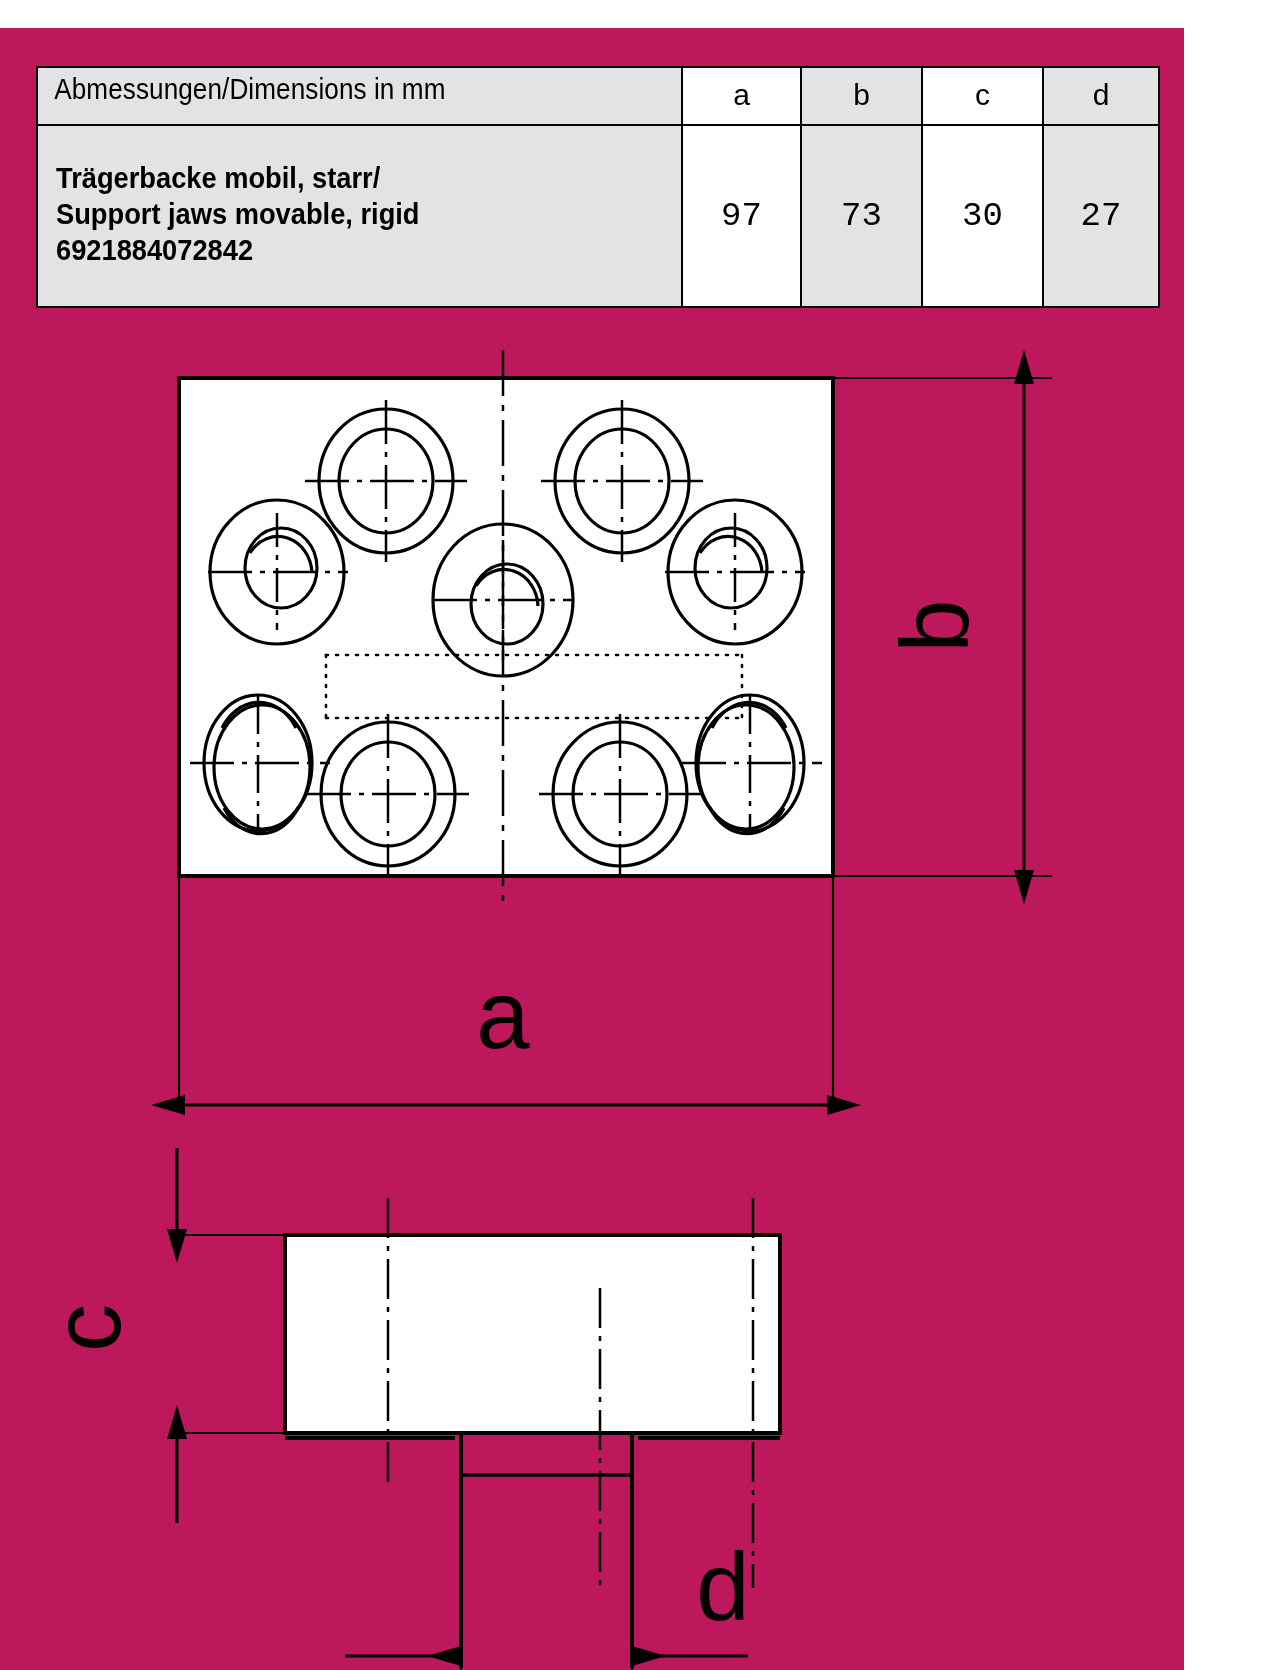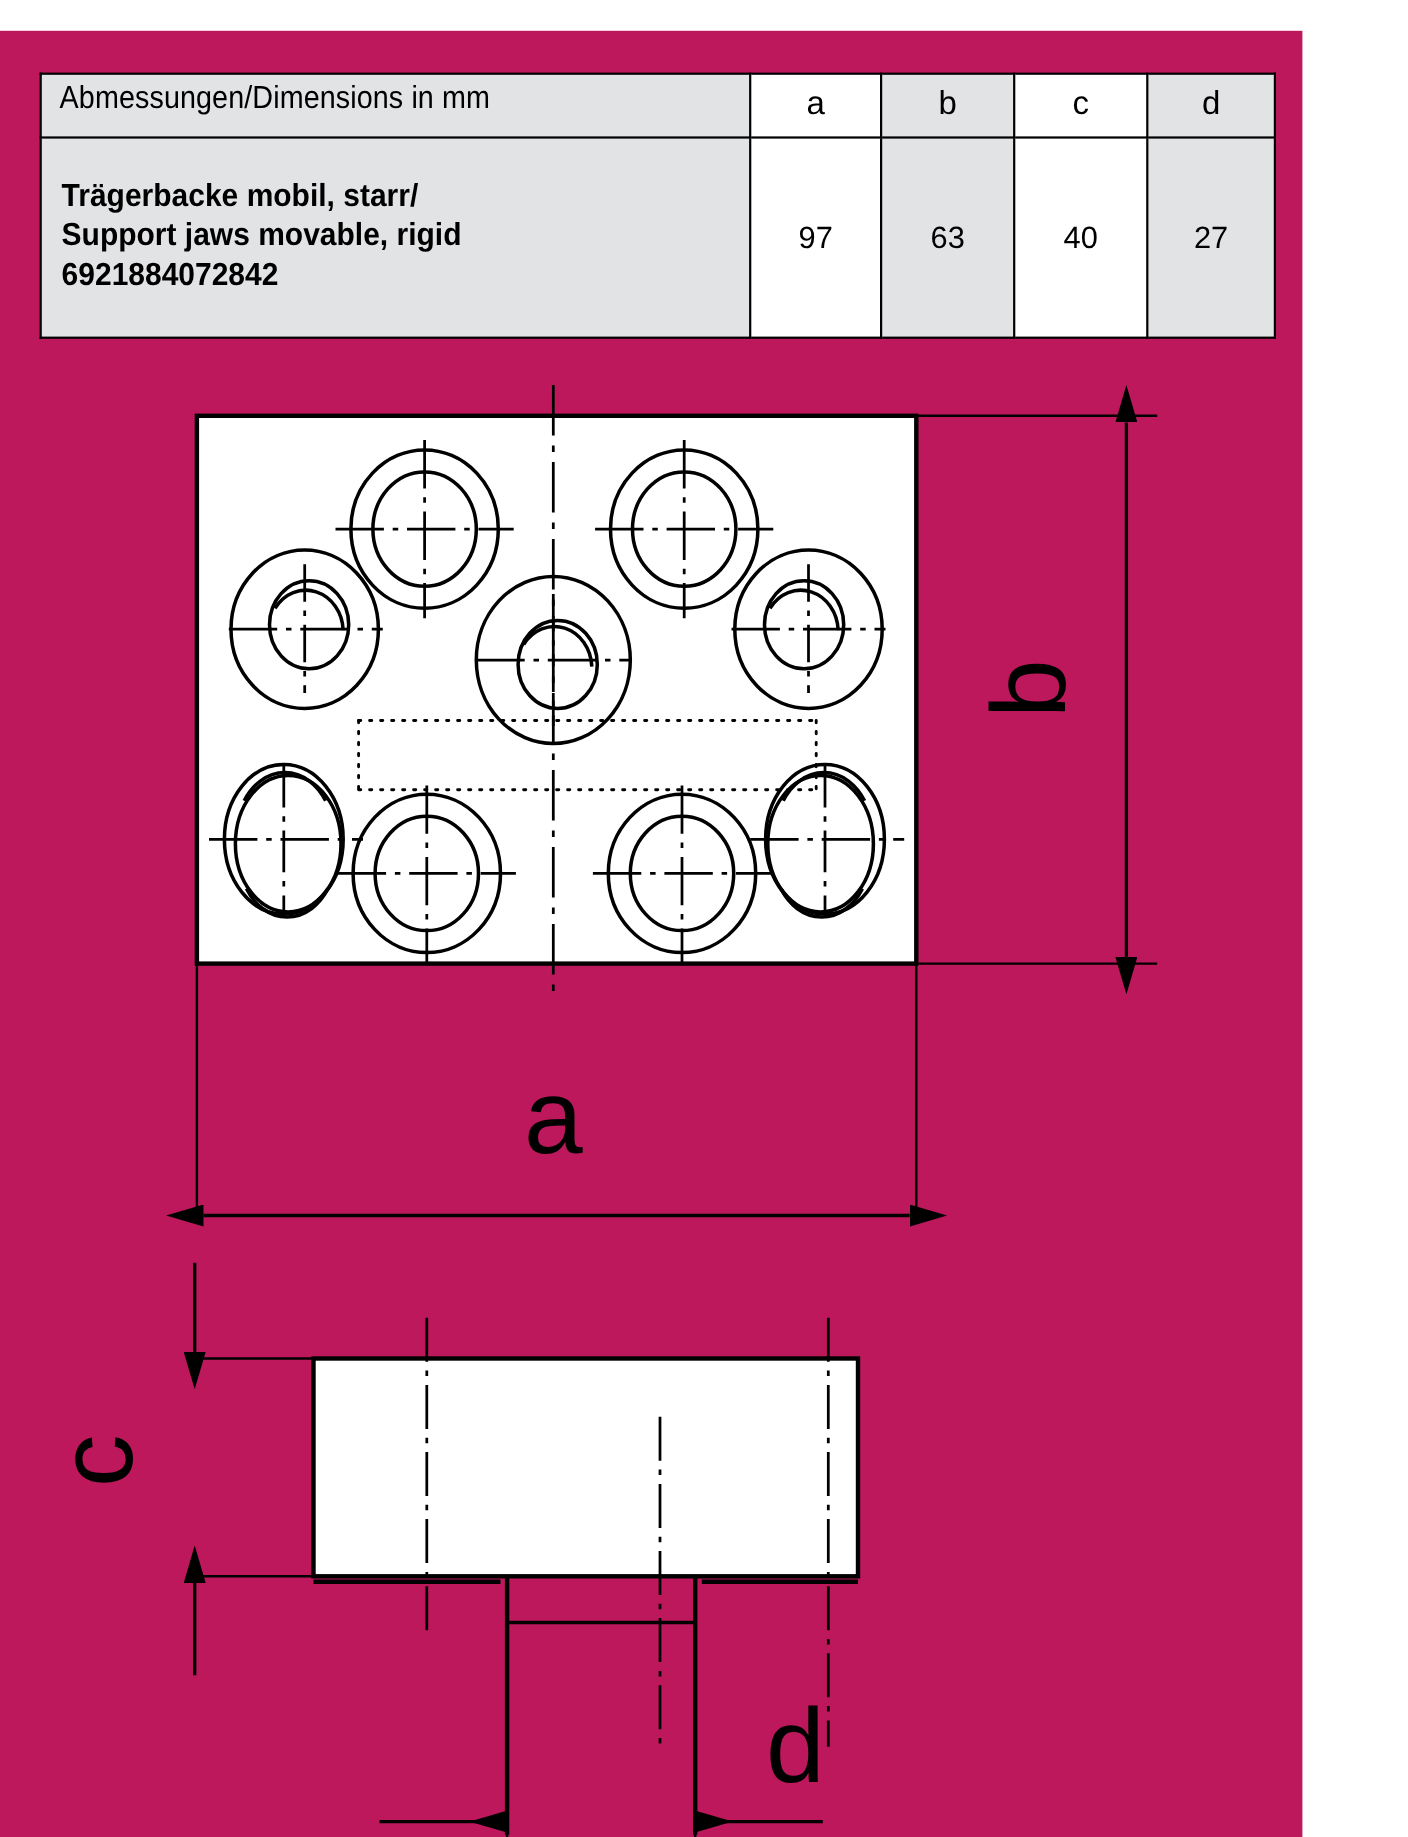--- a/index.html
+++ b/index.html
@@ -61,23 +61,24 @@
   .body-desc .line {
     font-size: 29px;
     font-weight: 700;
     line-height: 1.24;
     white-space: nowrap;
     transform: scaleX(0.94);
     transform-origin: left center;
   }
   .body-val {
     text-align: center;
-    font-size: 28px;
+    font-size: 34px;
     font-weight: 400;
     height: 150px;
+    font-family: Liberation Mono, monospace;
   }
 
   
   #drawing {
     position: absolute;
     left: 0;
     top: 0;
     width: 1280px;
     height: 1670px;
   }
@@ -105,22 +106,22 @@
         <td class="cell-white hdr-letter">c</td>
         <td class="cell-shaded hdr-letter">d</td>
       </tr>
       <tr>
         <td class="cell-shaded body-desc">
           <div class="line">Trägerbacke mobil, starr/</div>
           <div class="line">Support jaws movable, rigid</div>
           <div class="line">6921884072842</div>
         </td>
         <td class="cell-white body-val">97</td>
-        <td class="cell-shaded body-val">63</td>
-        <td class="cell-white body-val">40</td>
+        <td class="cell-shaded body-val">73</td>
+        <td class="cell-white body-val">30</td>
         <td class="cell-shaded body-val">27</td>
       </tr>
     </tbody>
   </table>
 
   <svg id="drawing" viewBox="0 0 1280 1670" xmlns="http://www.w3.org/2000/svg">
     <defs>
 
       <marker id="arrowStart" markerWidth="34" markerHeight="20" refX="34" refY="10" orient="auto" markerUnits="userSpaceOnUse">
         <path d="M34,0 L34,20 L0,10 Z" fill="#000"></path>

